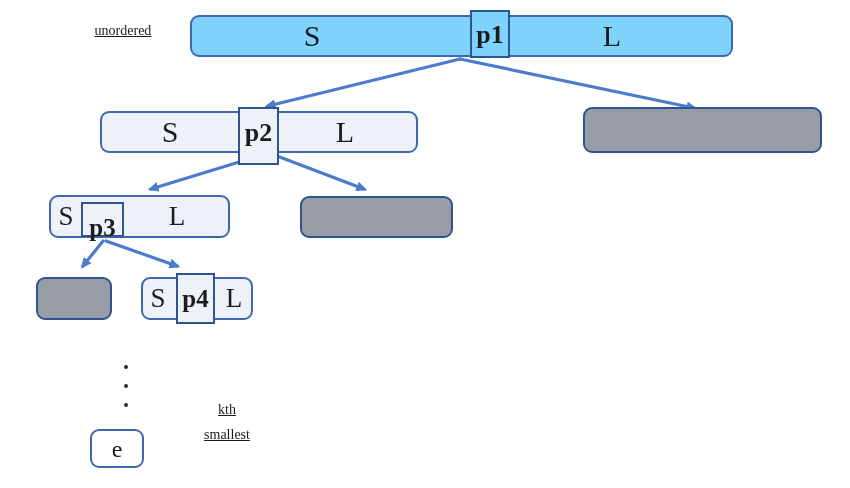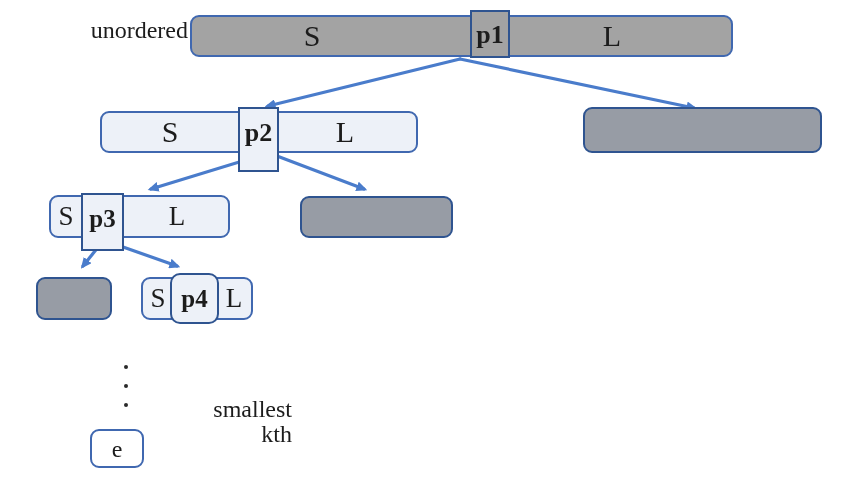--- a/index.html
+++ b/index.html
@@ -14,21 +14,21 @@
   }
   .arrows { position: absolute; left: 0; top: 0; }
   .arrow { stroke: var(--arrow-blue); stroke-width: 3.2; fill: none; stroke-linecap: round; }
 
   .box {
     position: absolute;
     box-sizing: border-box;
     border: 2.2px solid var(--border-blue);
     border-radius: 9px;
   }
-  .white-fill { background: #a3a3a3; }
+  .white-fill { background: #7dd3fc; }
   .light-fill { background: var(--light-fill); }
   .gray-fill  { background: var(--gray-fill); border-color: var(--pivot-border); }
 
   .pivot {
     position: absolute;
     box-sizing: border-box;
     border: 2.2px solid var(--pivot-border);
     text-align: center;
     font-size: 26px;
     font-weight: 600;
@@ -39,23 +39,24 @@
   .seg-label {
     position: absolute;
     text-align: center;
     font-size: 30px;
     z-index: 2;
   }
   .seg-label.small { font-size: 27px; }
 
   .side-text {
     position: absolute;
-    text-align: right;
-    font-size: 24px;
+    text-align: center;
+    font-size: 14px;
     line-height: 25px;
+    text-decoration: underline;
   }
 
   .dots { position: absolute; left: 123px; top: 365px; width: 6px; }
   .dot {
     display: block;
     width: 4px; height: 4px;
     margin: 0 auto 15px auto;
     background: #2a2a2a;
     border-radius: 50%;
     font-size: 0;
@@ -95,45 +96,45 @@
     <div>unordered</div>
   </div>
 
   <div class="box white-fill" style="left:190px; top:15px; width:543px; height:42px;"></div>
   <span class="seg-label" style="left:272px; top:15px; width:80px; line-height:42px;">S</span>
   <div class="pivot white-fill" style="left:470px; top:10px; width:40px; height:48px; line-height:45px;">p1</div>
   <span class="seg-label" style="left:572px; top:15px; width:80px; line-height:42px;">L</span>
 
   <div class="box light-fill" style="left:100px; top:111px; width:318px; height:42px;"></div>
   <span class="seg-label" style="left:130px; top:111px; width:80px; line-height:42px;">S</span>
-  <div class="pivot light-fill" style="left:238px; top:107px; width:41px; height:65px; line-height:47px;">p2</div>
+  <div class="pivot light-fill" style="left:238px; top:107px; width:41px; height:58px; line-height:47px;">p2</div>
   <span class="seg-label" style="left:300px; top:111px; width:90px; line-height:42px;">L</span>
 
   <div class="box gray-fill" style="left:583px; top:107px; width:239px; height:46px;"></div>
 
   <div class="box light-fill" style="left:49px; top:195px; width:181px; height:43px;"></div>
   <span class="seg-label small" style="left:47px; top:195px; width:38px; line-height:43px;">S</span>
-  <div class="pivot small light-fill" style="left:81px; top:193px; width:43px; height:58px; line-height:48px;">p3</div>
+  <div class="pivot small light-fill" style="left:81px; top:202px; width:43px; height:35px; line-height:48px;">p3</div>
   <span class="seg-label small" style="left:134px; top:195px; width:86px; line-height:43px;">L</span>
 
   <div class="box gray-fill" style="left:300px; top:196px; width:153px; height:42px;"></div>
 
   <div class="box gray-fill" style="left:36px; top:277px; width:76px; height:43px;"></div>
 
   <div class="box light-fill" style="left:141px; top:277px; width:112px; height:43px;"></div>
   <span class="seg-label small" style="left:139px; top:277px; width:38px; line-height:43px;">S</span>
-  <div class="pivot small light-fill" style="left:170px; top:273px; width:49px; height:51px; line-height:48px;border-radius:10px;">p4</div>
+  <div class="pivot small light-fill" style="left:176px; top:273px; width:39px; height:51px; line-height:48px;">p4</div>
   <span class="seg-label small" style="left:214px; top:277px; width:40px; line-height:43px;">L</span>
 
   <div class="dots">
     <span class="dot">.</span>
     <span class="dot">.</span>
     <span class="dot">.</span>
   </div>
 
   <div class="e-box" style="left:90px; top:429px; width:54px; height:39px; line-height:36px;">e</div>
 
   <div class="side-text" style="left:162px; top:397px; width:130px;">
+    <div>kth</div>
     <div>smallest</div>
-    <div>kth</div>
   </div>
 
 </div>
 
 </body></html>

